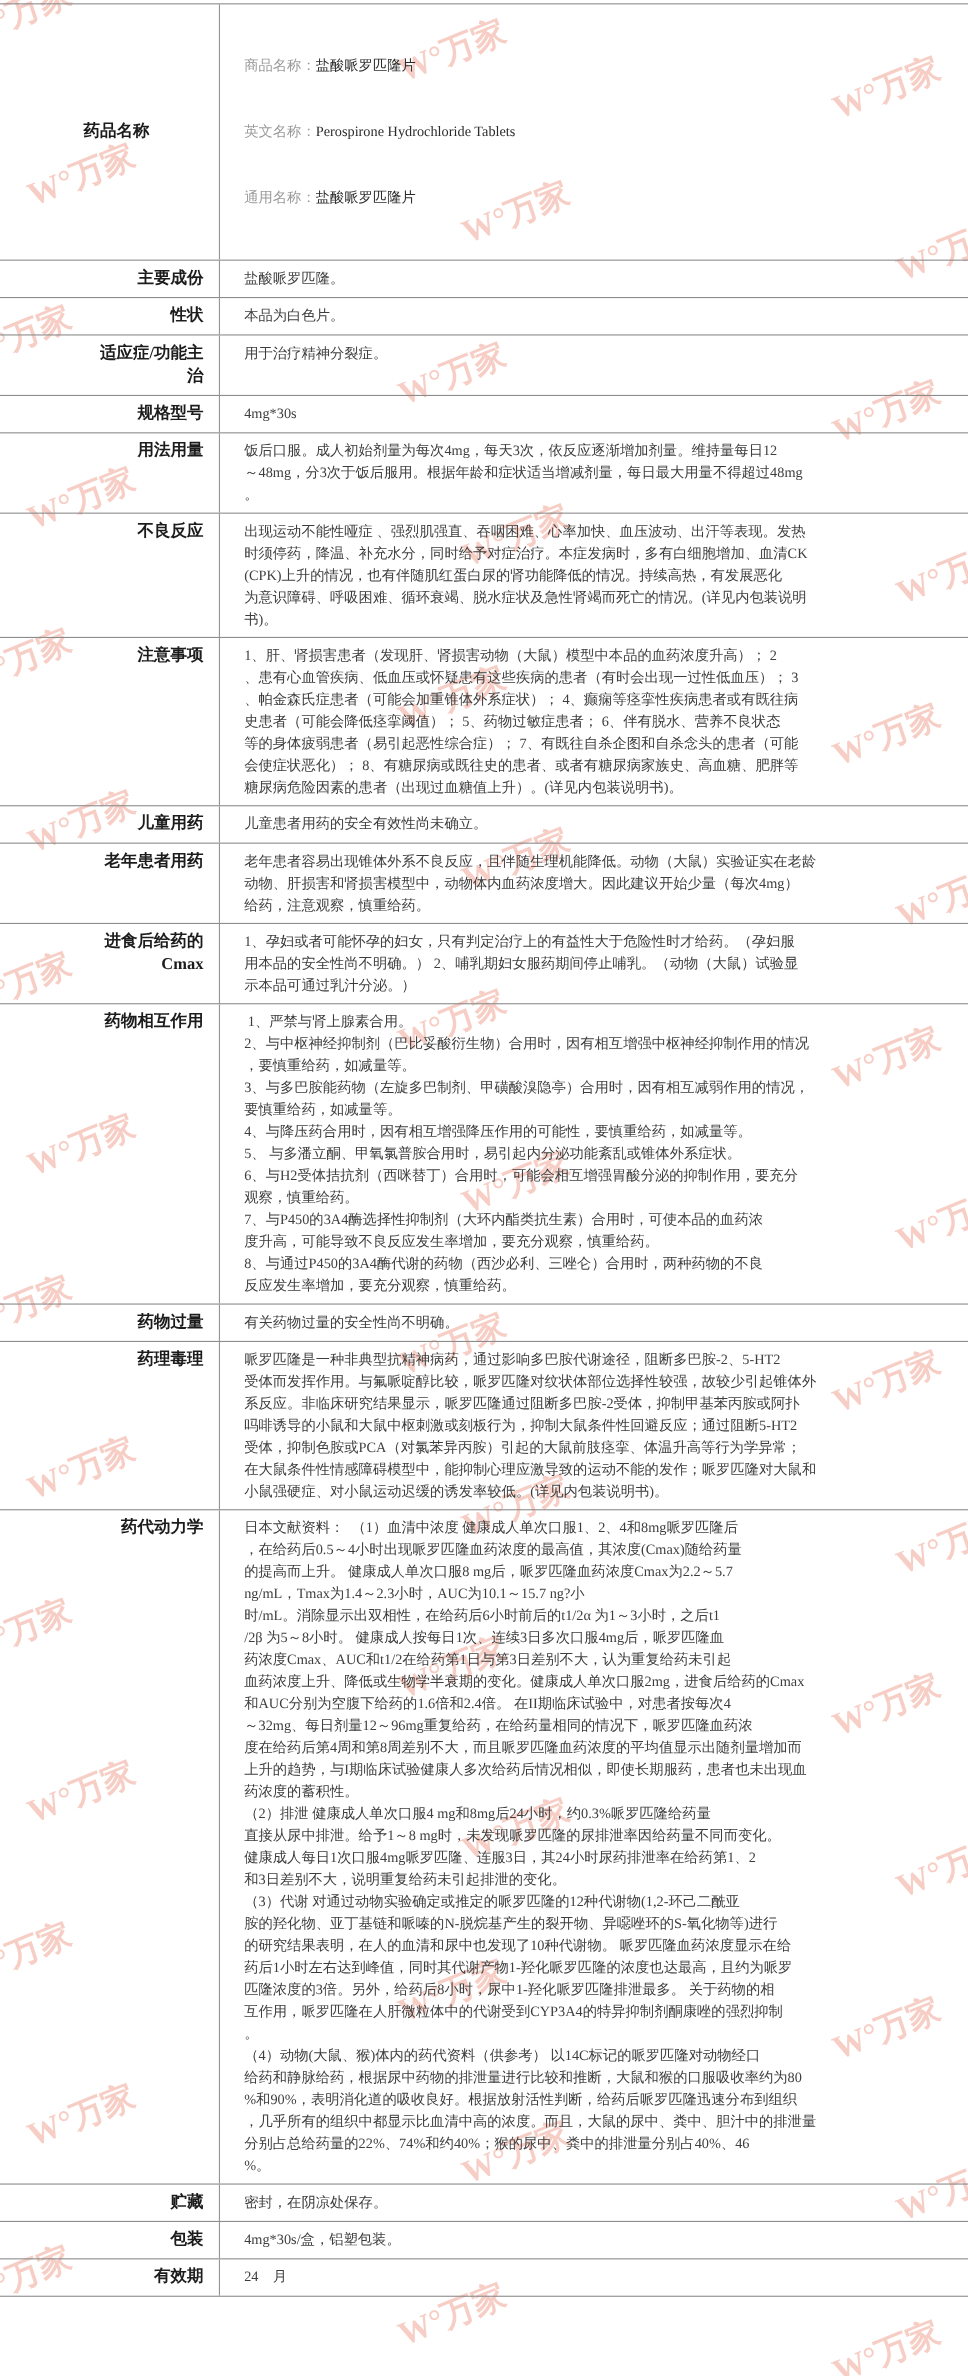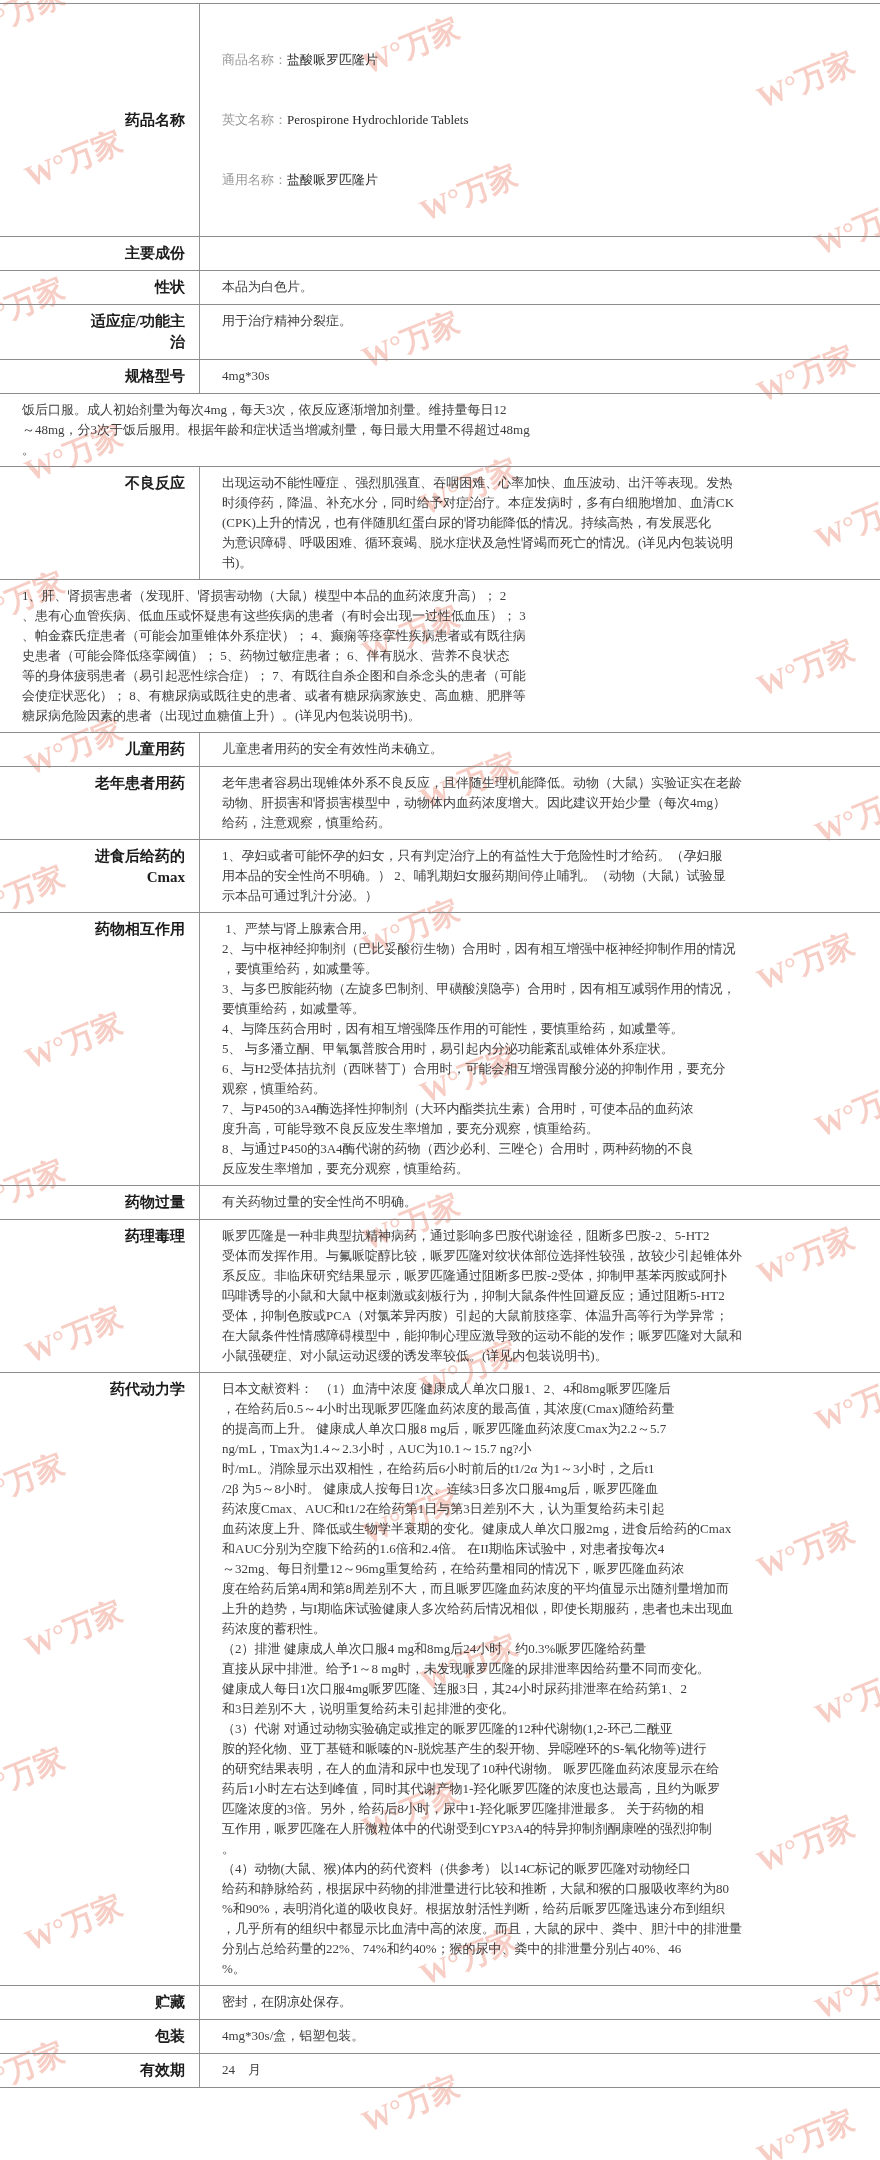--- a/index.html
+++ b/index.html
@@ -26,21 +26,21 @@
     border-right:1px solid #949494;
     padding:6px 14px 6px 76px;
     text-align:right;font-weight:bold;font-size:15px;line-height:21px;color:#1c1c1c;
   }
   .content-cell{
     flex:1;box-sizing:border-box;min-width:0;
     padding:6px 46px 6px 22px;
     font-size:13px;line-height:20px;color:#3d3d3d;
     white-space:pre-wrap;word-break:break-all;
   }
-  .name-row .label-cell{display:flex;align-items:center;justify-content:flex-end;}
+  .name-row .label-cell{display:flex;align-items:center;}
   .name-field{display:block;line-height:20px;}
   .name-field .fname{color:#9a9a9a;}
   .name-field .fvalue{color:#2b2b2b;}
 </style>
 </head>
 <body>
 
 <div id="watermarks">
     <span class="wm" style="left: -35px; top: -8px;">W°万家</span>
     <span class="wm" style="left: 360px; top: 26px;">W°万家</span>
@@ -96,47 +96,50 @@
     </div>
     <div class="content-cell">
       <span class="name-field"><span class="fname">商品名称：</span><span class="fvalue">盐酸哌罗匹隆片</span></span>
       <span class="name-field"><span class="fname">英文名称：</span><span class="fvalue">Perospirone Hydrochloride Tablets</span></span>
       <span class="name-field"><span class="fname">通用名称：</span><span class="fvalue">盐酸哌罗匹隆片</span></span>
     </div>
   </div>
   <div id="rows-container">
       <div class="row">
         <div class="label-cell">主要成份</div>
+        <div class="content-cell">盐酸哌罗匹隆。</div>
       </div>
       <div class="row">
         <div class="label-cell">性状</div>
         <div class="content-cell">本品为白色片。</div>
       </div>
       <div class="row">
         <div class="label-cell">适应症/功能主治</div>
         <div class="content-cell">用于治疗精神分裂症。</div>
       </div>
       <div class="row">
         <div class="label-cell">规格型号</div>
         <div class="content-cell">4mg*30s</div>
       </div>
       <div class="row">
+        <div class="label-cell">用法用量</div>
         <div class="content-cell">饭后口服。成人初始剂量为每次4mg，每天3次，依反应逐渐增加剂量。维持量每日12
 ～48mg，分3次于饭后服用。根据年龄和症状适当增减剂量，每日最大用量不得超过48mg
 。</div>
       </div>
       <div class="row">
         <div class="label-cell">不良反应</div>
         <div class="content-cell">出现运动不能性哑症 、强烈肌强直、吞咽困难、心率加快、血压波动、出汗等表现。发热
 时须停药，降温、补充水分，同时给予对症治疗。本症发病时，多有白细胞增加、血清CK
 (CPK)上升的情况，也有伴随肌红蛋白尿的肾功能降低的情况。持续高热，有发展恶化
 为意识障碍、呼吸困难、循环衰竭、脱水症状及急性肾竭而死亡的情况。(详见内包装说明
 书)。</div>
       </div>
       <div class="row">
+        <div class="label-cell">注意事项</div>
         <div class="content-cell">1、肝、肾损害患者（发现肝、肾损害动物（大鼠）模型中本品的血药浓度升高）； 2
 、患有心血管疾病、低血压或怀疑患有这些疾病的患者（有时会出现一过性低血压）； 3
 、帕金森氏症患者（可能会加重锥体外系症状）； 4、癫痫等痉挛性疾病患者或有既往病
 史患者（可能会降低痉挛阈值）； 5、药物过敏症患者； 6、伴有脱水、营养不良状态
 等的身体疲弱患者（易引起恶性综合症）； 7、有既往自杀企图和自杀念头的患者（可能
 会使症状恶化）； 8、有糖尿病或既往史的患者、或者有糖尿病家族史、高血糖、肥胖等
 糖尿病危险因素的患者（出现过血糖值上升）。(详见内包装说明书)。</div>
       </div>
       <div class="row">
         <div class="label-cell">儿童用药</div>

